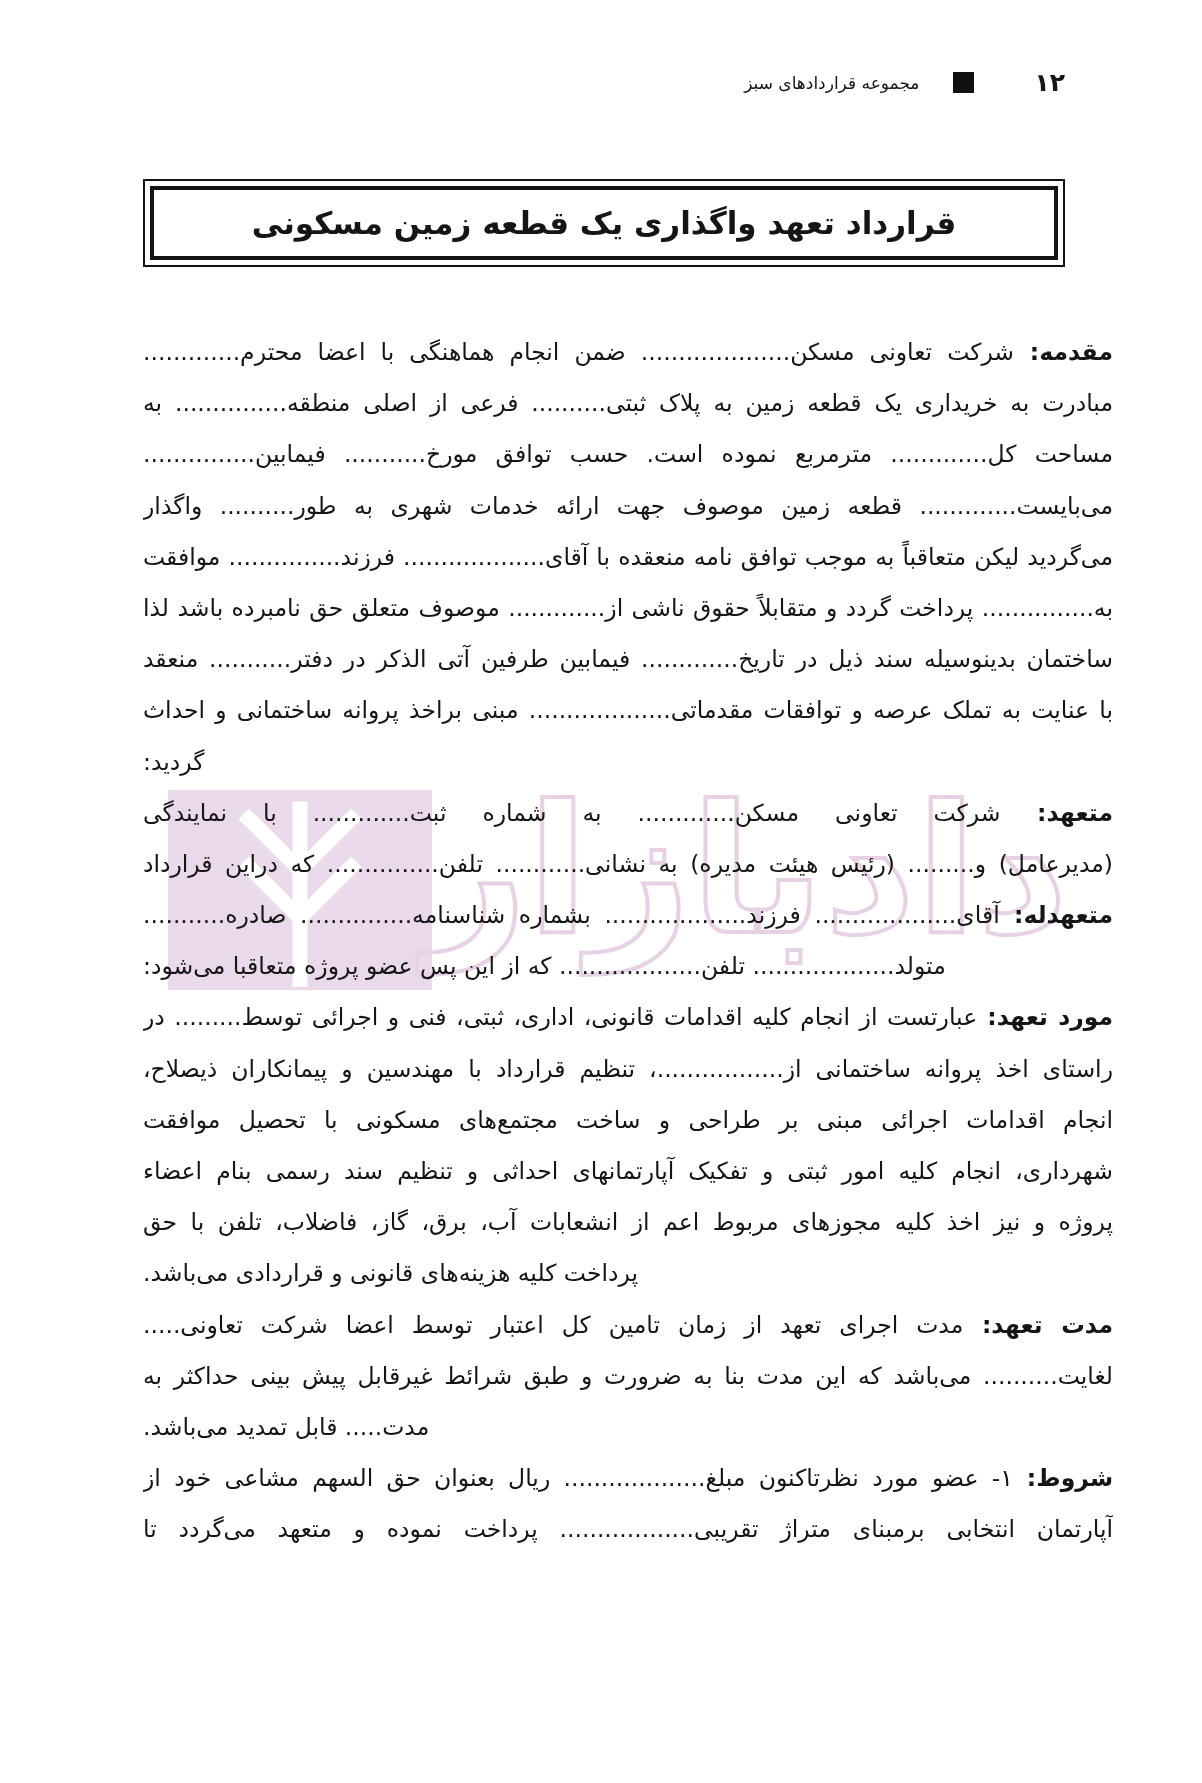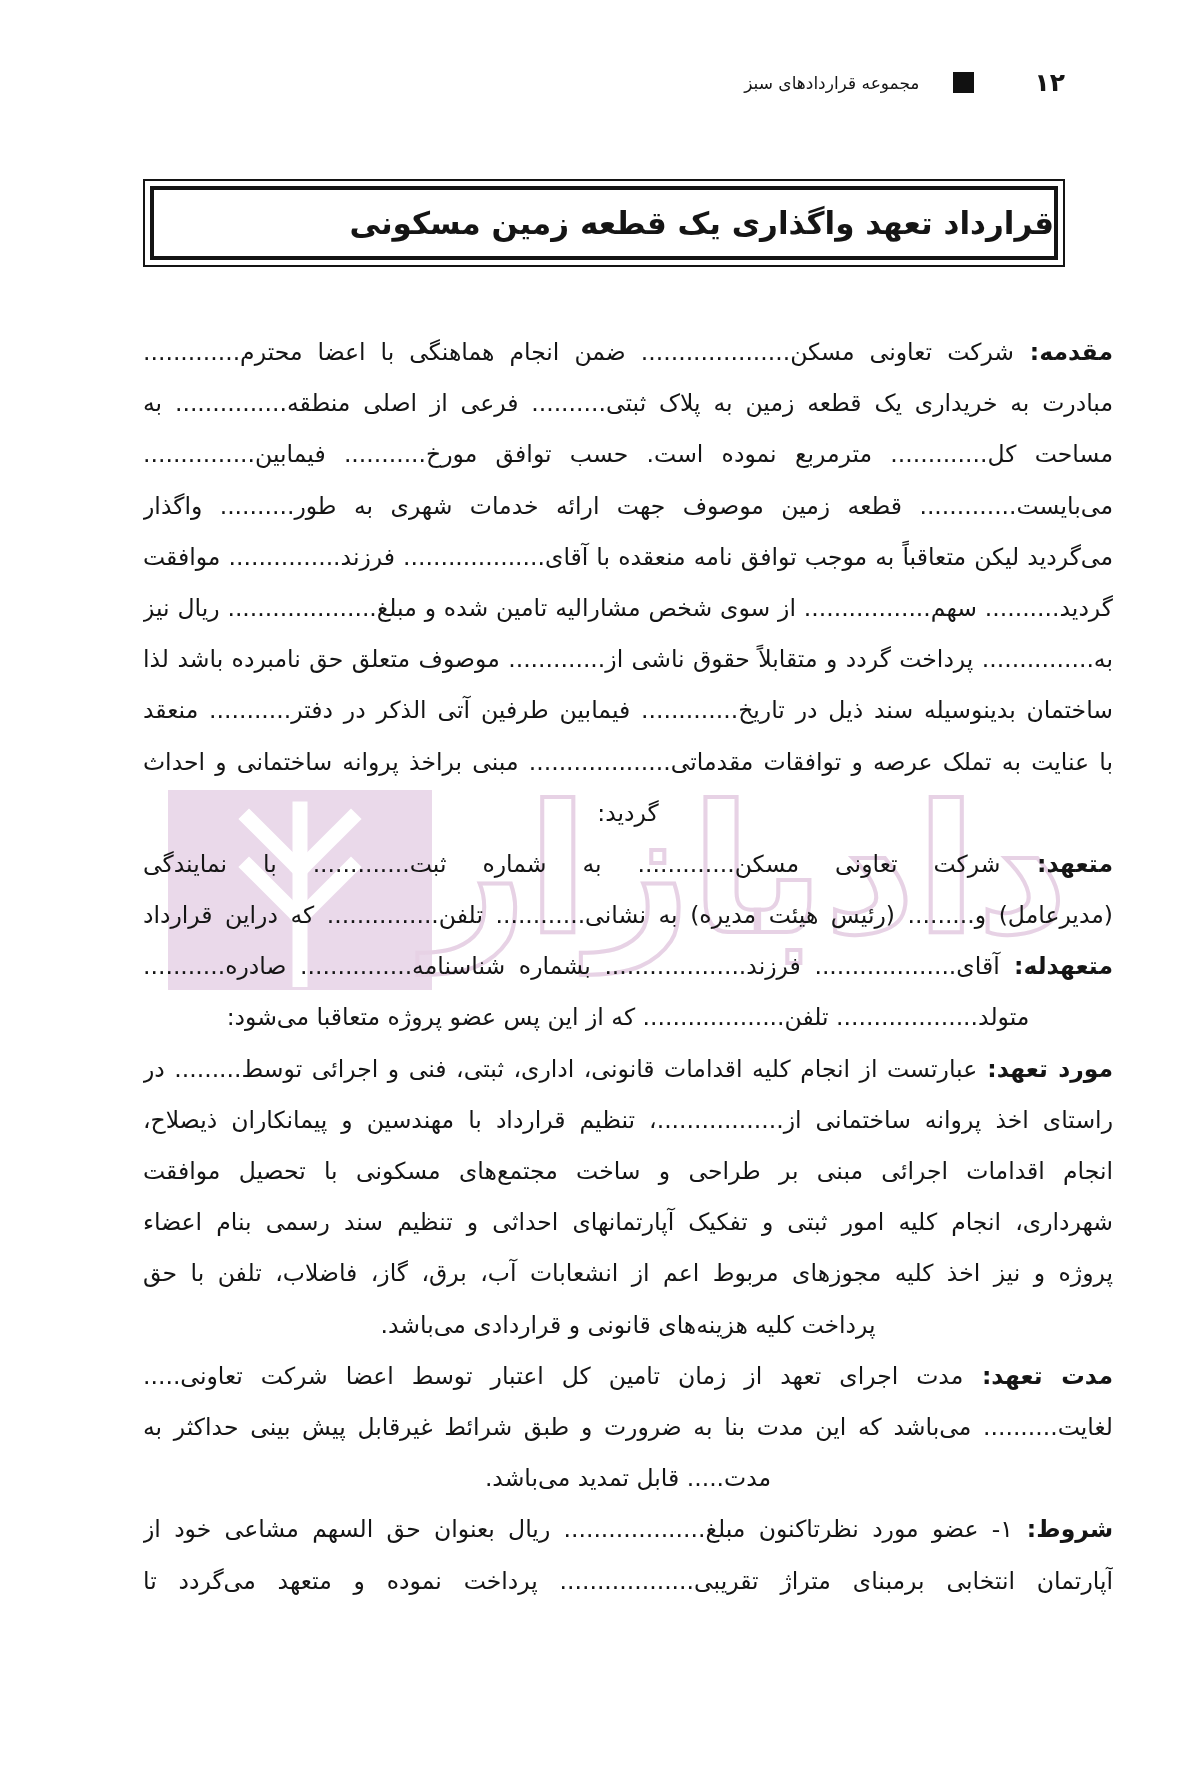--- a/index.html
+++ b/index.html
@@ -21,21 +21,21 @@
   .header-square{
     width:21px;height:21px;background:#111;
     margin:0 22px 0 34px;flex:0 0 auto;
   }
   .book-title{font-size:17px;}
   
   .title-box{
     position:absolute;left:150px;top:186px;width:900px;height:66px;
     border:4px solid #141414;
     outline:2px solid #141414;outline-offset:5px;
-    display:flex;align-items:center;justify-content:flex-start;
+    display:flex;align-items:center;justify-content:center;
     direction:rtl;
     font-size:31px;font-weight:bold;
     background:#fff;
     z-index:2;
   }
   
   .watermark{position:absolute;z-index:0;}
   .wm-square{
     position:absolute;left:168px;top:790px;width:264px;height:200px;
   }
@@ -51,21 +51,21 @@
   
   .body-text{
     position:absolute;left:95px;top:327px;width:970px;
     direction:rtl;
     font-size:23.5px;
     z-index:1;
     margin-left:48px;
   }
   .line{
     line-height:51.2px;
-    text-align:center;
+    text-align:left;
     white-space:nowrap;
   }
   .line.full{
     white-space:normal;
     text-align:justify;
     text-align-last:justify;
     -moz-text-align-last:justify;
     overflow:hidden;
     max-height:51.2px;
   }
@@ -100,21 +100,20 @@
   <div class="title-box">
     <span>قرارداد تعهد واگذاری یک قطعه زمین مسکونی</span>
   </div>
 
   <div class="body-text">
       <div class="line full"><b>مقدمه: </b>شرکت تعاونی مسکن.................... ضمن انجام هماهنگی با اعضا محترم.............</div>
       <div class="line full">مبادرت به خریداری یک قطعه زمین به پلاک ثبتی.......... فرعی از اصلی منطقه............... به</div>
       <div class="line full">مساحت کل............. مترمربع نموده است. حسب توافق مورخ........... فیمابین...............</div>
       <div class="line full">می‌بایست............. قطعه زمین موصوف جهت ارائه خدمات شهری به طور.......... واگذار</div>
       <div class="line full">می‌گردید لیکن متعاقباً به موجب توافق نامه منعقده با آقای................... فرزند............... موافقت</div>
-      <div class="line full">گردید.......... سهم................. از سوی شخص مشارالیه تامین شده و مبلغ.................... ریال نیز</div>
       <div class="line full">به............... پرداخت گردد و متقابلاً حقوق ناشی از............. موصوف متعلق حق نامبرده باشد لذا</div>
       <div class="line full">ساختمان بدینوسیله سند ذیل در تاریخ............. فیمابین طرفین آتی الذکر در دفتر........... منعقد</div>
       <div class="line full">با عنایت به تملک عرصه و توافقات مقدماتی................... مبنی براخذ پروانه ساختمانی و احداث</div>
       <div class="line">گردید:</div>
       <div class="line full"><b>متعهد: </b>شرکت تعاونی مسکن............. به شماره ثبت............. با نمایندگی .....................................</div>
       <div class="line full">(مدیرعامل) و......... (رئیس هیئت مدیره) به نشانی............ تلفن............... که دراین قرارداد</div>
       <div class="line full"><b>متعهدله: </b>آقای................... فرزند................... بشماره شناسنامه............... صادره...........</div>
       <div class="line">متولد................... تلفن................... که از این پس عضو پروژه متعاقبا می‌شود:</div>
       <div class="line full"><b>مورد تعهد: </b>عبارتست از انجام کلیه اقدامات قانونی، اداری، ثبتی، فنی و اجرائی توسط......... در</div>
       <div class="line full">راستای اخذ پروانه ساختمانی از.................، تنظیم قرارداد با مهندسین و پیمانکاران ذیصلاح،</div>

